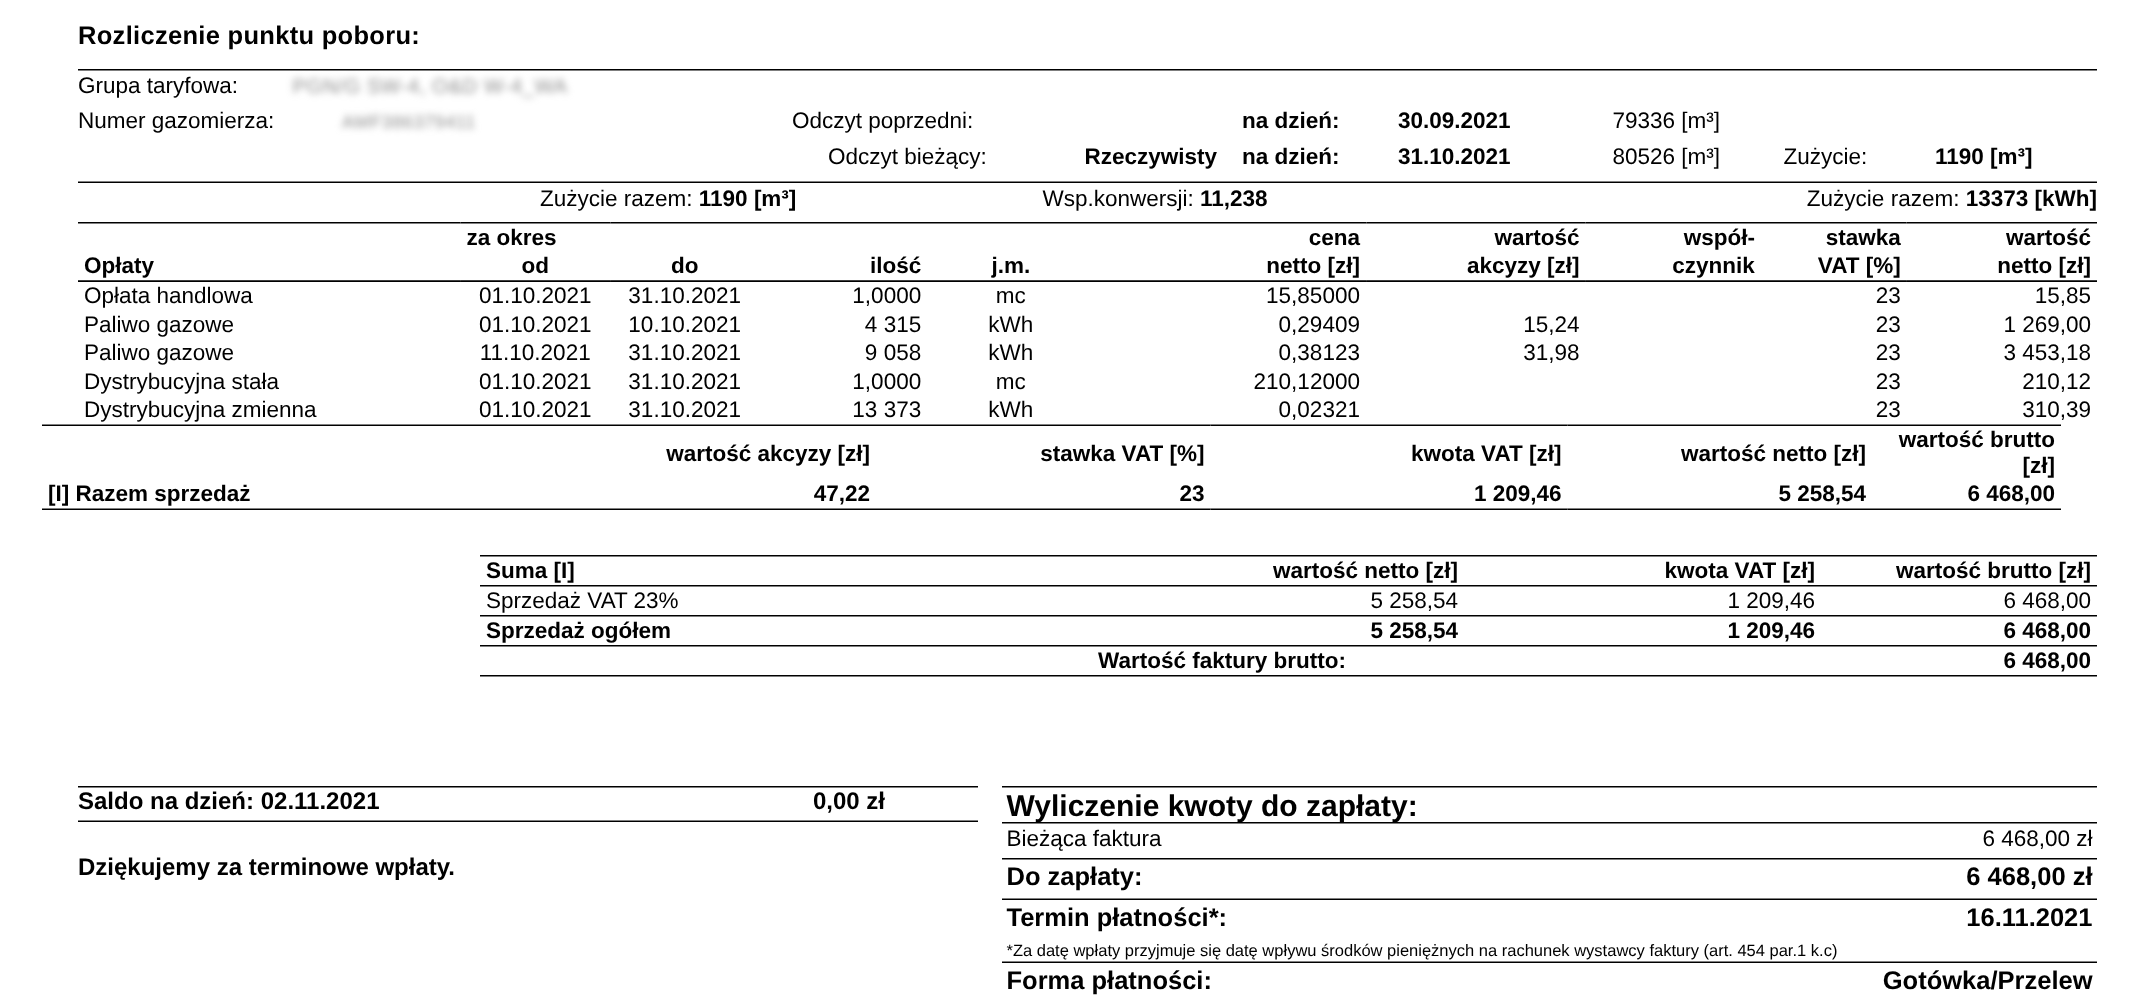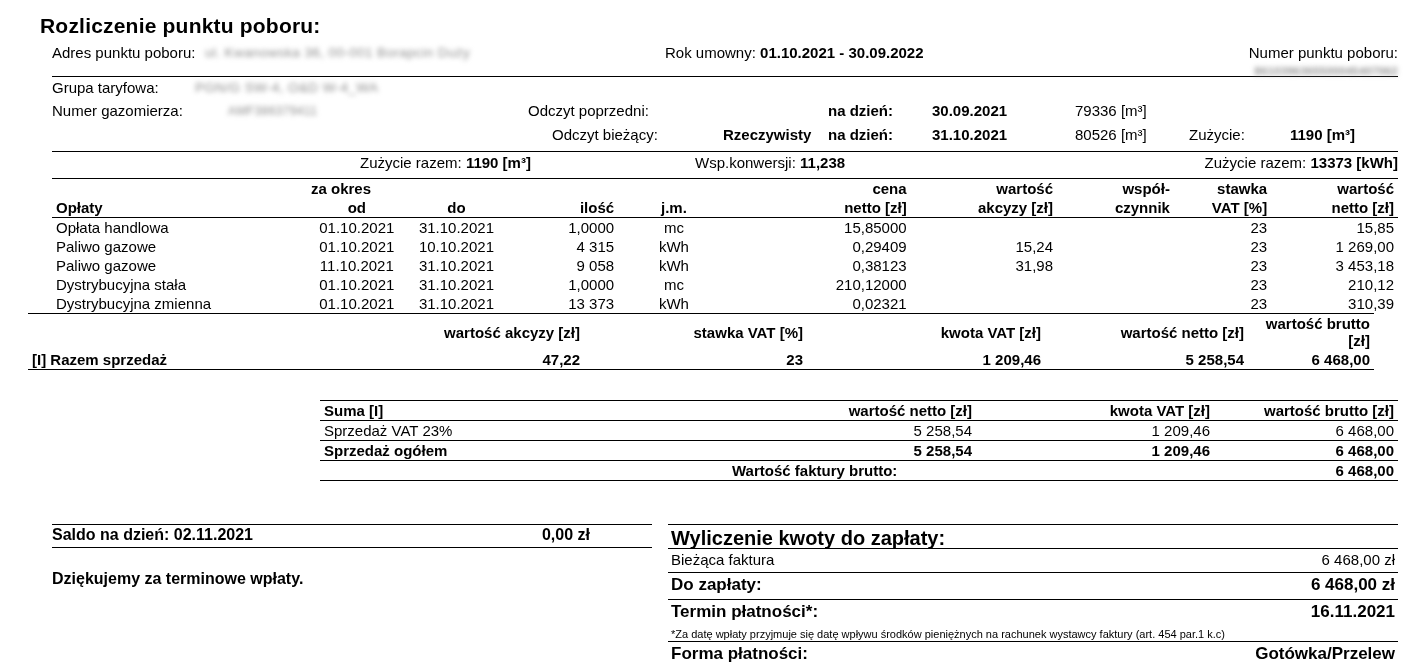--- a/index.html
+++ b/index.html
@@ -24,23 +24,23 @@
   .b { font-weight: bold; }
   .blur {
     color: #8d8d8d;
     filter: blur(2.6px);
     -webkit-filter: blur(2.6px);
     letter-spacing: 0.4px;
     user-select: none;
   }
   
   .title {
-    font-size: 21px;
+    font-size: 17px;
     font-weight: bold;
-    padding: 14px 0 6px 40px;
+    padding: 14px 0 6px 52px;
     letter-spacing: 0.2px;
   }
   .hdr-row {
     position: relative;
     height: 26px;
     font-size: 15px;
   }
   .addr-label { position: absolute; left: 52px; top: 0; }
   .addr-val   { position: absolute; left: 205px; top: 1px; font-size: 13.5px; }
   .year-label { position: absolute; left: 665px; top: 0; }
@@ -211,30 +211,20 @@
     margin: 2px 0 1px 3px;
   }
 </style>
 </head>
 <body>
 
 <div class="page">
 
   <div class="title">Rozliczenie punktu poboru:</div>
 
-  <div class="hdr-row">
-    <span class="addr-label">Adres punktu poboru:</span>
-    <span class="addr-val blur">ul. Kwanowska 36, 00-001 Borapcin Duży</span>
-    <span class="year-label">
-      <span>Rok umowny:</span>
-      <span class="b">01.10.2021 - 30.09.2022</span>
-    </span>
-    <span class="punkt-label">Numer punktu poboru:</span>
-    <span class="punkt-val blur b">8610396365500045407062</span>
-  </div>
 
   <div class="sep1"></div>
 
   <div class="grupa">
     <span class="lbl">Grupa taryfowa:</span>
     <span class="val blur">PGN/G  SW-4, O&amp;D  W-4_WA</span>
   </div>
 
   <div class="gaz">
     <span class="lbl">Numer gazomierza:</span>

